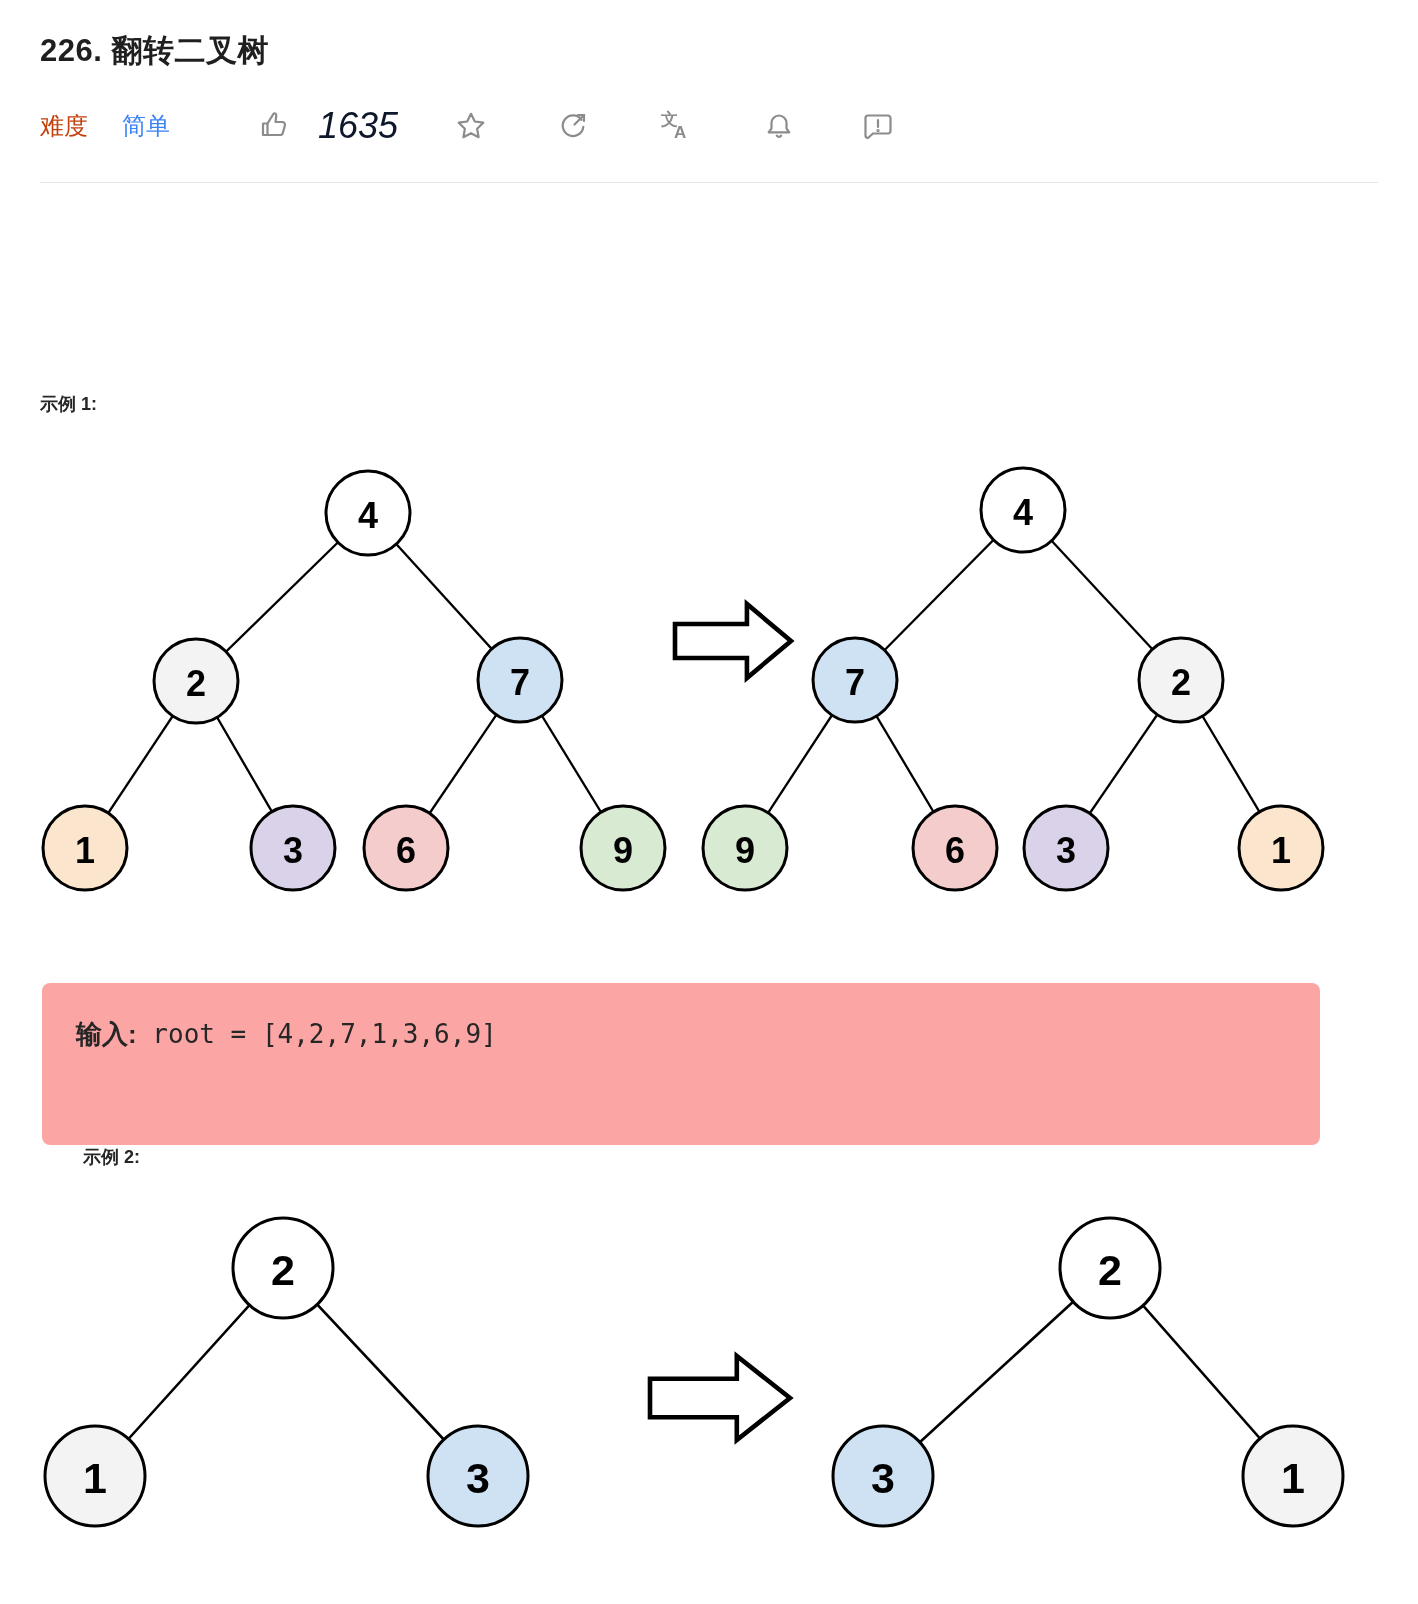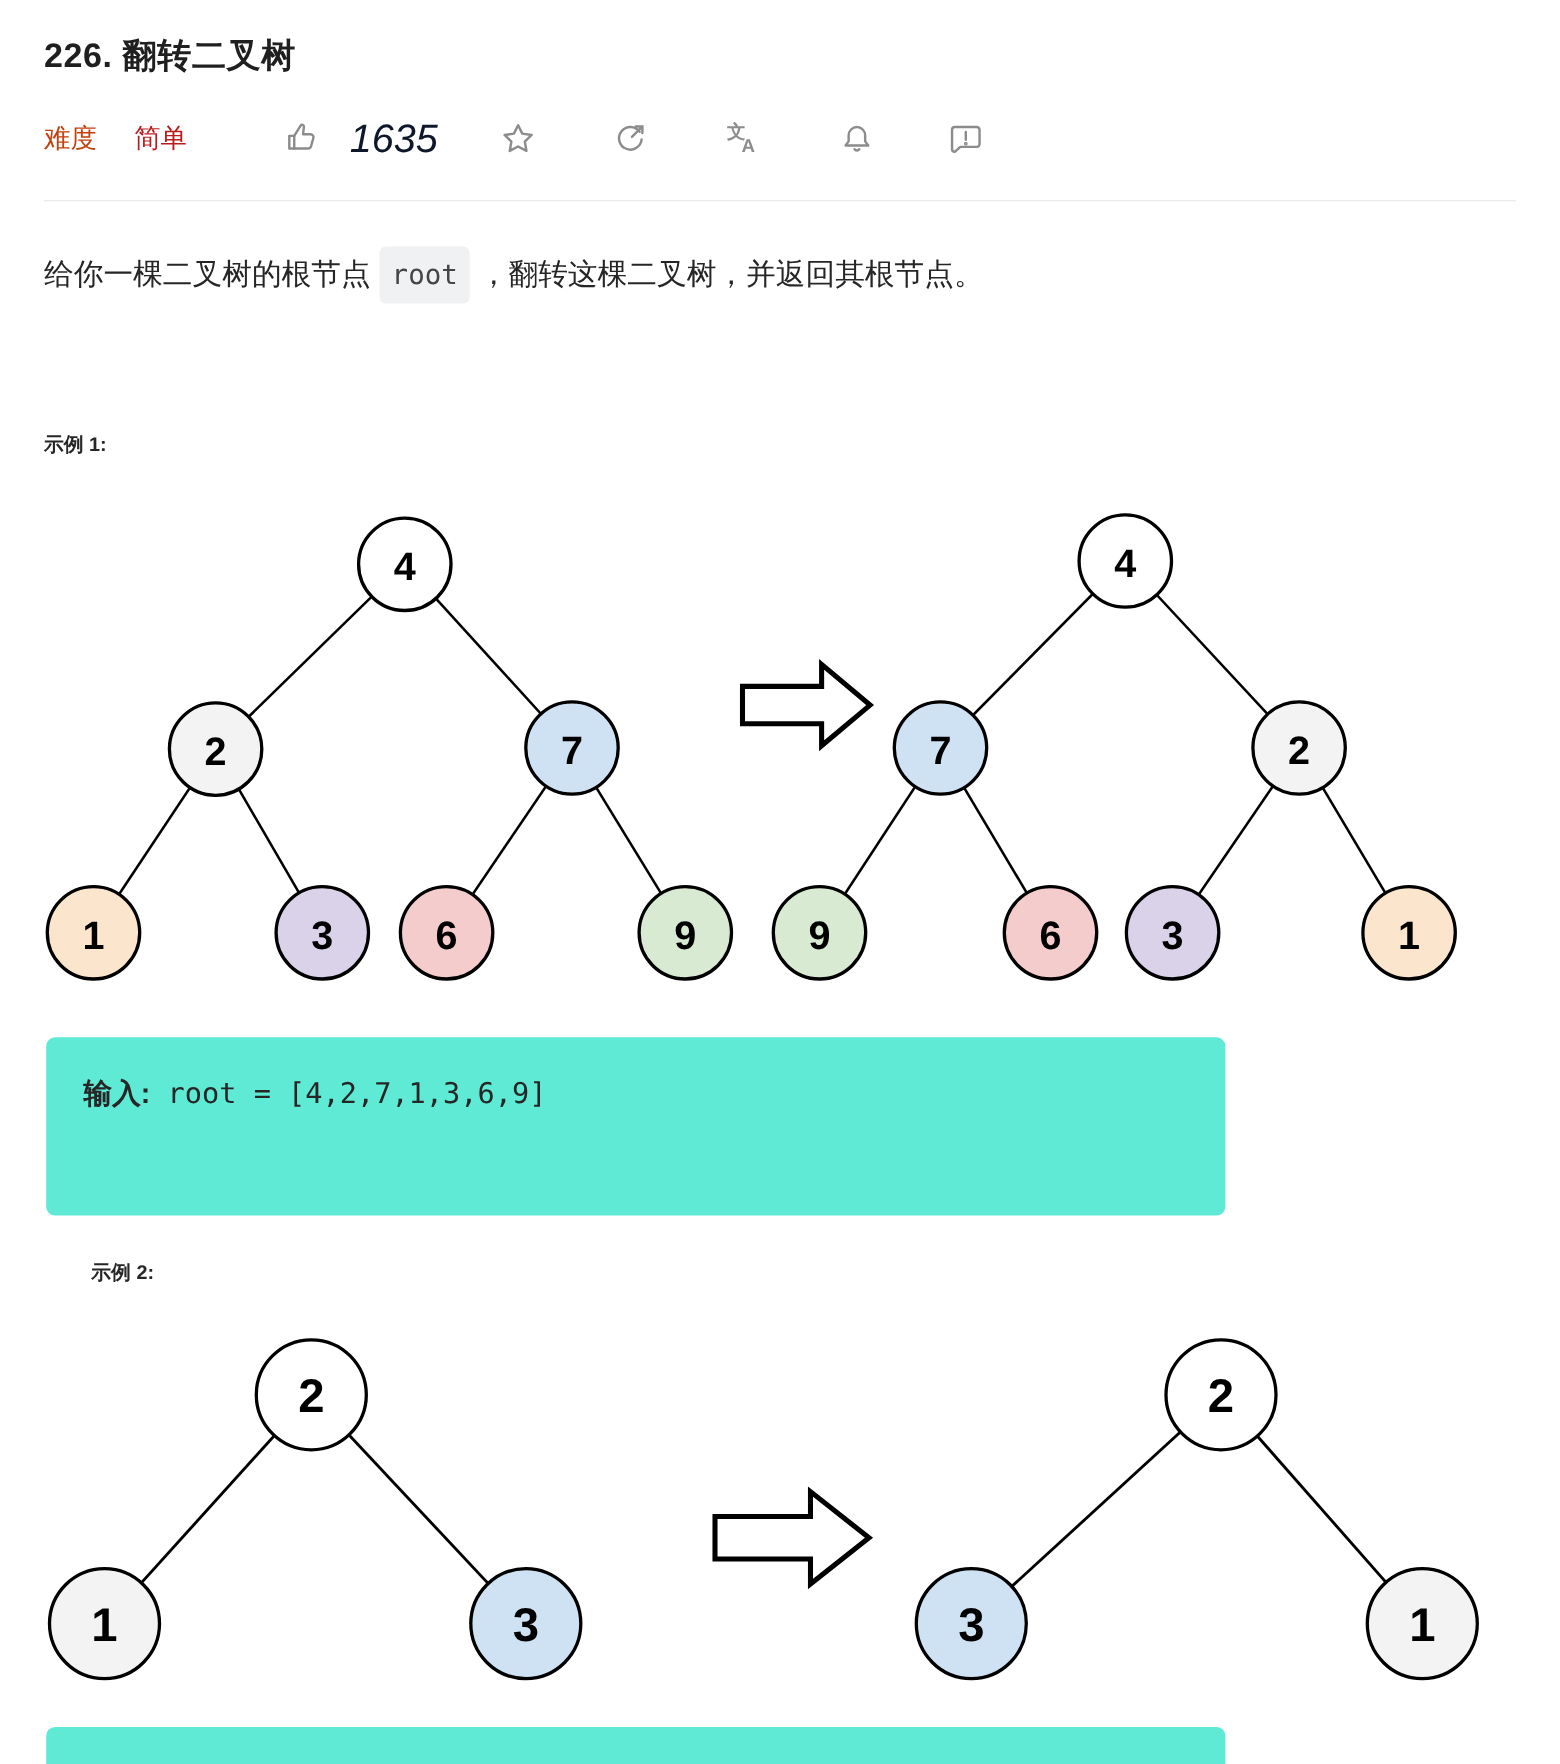--- a/index.html
+++ b/index.html
@@ -2,33 +2,33 @@
 <html><head>
 <meta charset="utf-8">
 <style>
   html,body{margin:0;padding:0;background:#fff;}
   body{width:1418px;height:1604px;overflow:hidden;font-family:"Liberation Sans",sans-serif;}
   .page{position:relative;width:1418px;height:1604px;background:#fff;border-radius:11px;}
   .title{position:absolute;left:40px;top:30px;font-size:31px;font-weight:600;color:#1f1f1f;letter-spacing:.5px;}
   .meta{position:absolute;left:40px;top:102px;width:1000px;height:48px;}
   .meta .itm{position:absolute;top:0;height:48px;display:flex;align-items:center;}
   .lbl-diff{left:0;font-size:24px;color:#c2410c;}
-  .val-diff{left:82px;font-size:24px;color:#b91c1c;}
+  .val-diff{left:82px;font-size:24px;color:#3b82f6;}
   .icn{position:absolute;top:8px;width:32px;height:32px;cursor:pointer;}
   .icn svg{width:32px;height:32px;display:block;}
   .likes{left:278px;font-size:36px;color:#0f172a;font-style:italic;}
   .divider{position:absolute;left:40px;top:182px;width:1338px;height:1px;background:#E6E6E6;}
   .desc{position:absolute;left:40px;top:224px;width:1338px;font-size:27px;color:#262626;line-height:46px;}
   .chip{display:inline-block;background:#F0F1F2;border-radius:6px;padding:3px 11px;margin:0 8px;
         font-family:"DejaVu Sans Mono","Liberation Mono",monospace;font-size:25px;color:#454545;}
   .ex-head{position:absolute;left:40px;font-size:18px;font-weight:700;color:#262626;text-align:right;}
   .h-ex1{top:392px;} .h-ex2{top:1145px;margin-left:43px;}
   .diagram{position:absolute;left:38px;width:1340px;}
   .dg1{top:458px;height:475px;} .dg2{top:1198px;height:372px;}
-  .codeblock{position:absolute;left:42px;width:1072px;background:#5eead4;border-radius:8px;}
+  .codeblock{position:absolute;left:42px;width:1278px;background:#fca5a5;border-radius:8px;margin-top:40px;}
   .cb1{top:943px;height:162px;padding:24px 0 0 34px;box-sizing:border-box;}
   .cb2{top:1570px;height:110px;}
   .cline{font-family:"DejaVu Sans Mono","Liberation Mono",monospace;font-size:26px;color:#262626;line-height:55px;white-space:pre;}
   .cline b{font-family:"Liberation Sans",sans-serif;font-weight:700;}
   .tree-num{font-family:"Liberation Sans",sans-serif;}
 </style>
 </head>
 <body>
 
 <div class="page">
@@ -78,23 +78,20 @@
       <svg viewBox="0 0 32 32" fill="none" stroke="#8C8C8C" stroke-width="2.2" stroke-linejoin="round" stroke-linecap="round">
         <path d="M6 5.5 h20 a2.5 2.5 0 0 1 2.5 2.5 v13 a2.5 2.5 0 0 1 -2.5 2.5 H11 l-5 4.5 H6 a2.5 2.5 0 0 1 -2.5 -2.5 V8 A2.5 2.5 0 0 1 6 5.5 z"></path>
         <path d="M16 10 v7"></path>
         <circle cx="16" cy="20.6" r="0.6" fill="#8C8C8C"></circle>
       </svg>
     </span>
   </div>
 
   <div class="divider"></div>
 
-  <div class="desc">
-    <span>给你一棵二叉树的根节点</span><span class="chip">root</span><span>，翻转这棵二叉树，并返回其根节点。</span>
-  </div>
 
   <div class="ex-head h-ex1">示例 1:</div>
 
   <svg id="diagram-example1" class="diagram dg1" viewBox="0 0 1340 475">
       <line x1="330" y1="55" x2="158" y2="223" stroke="#000" stroke-width="2.3"></line>
       <line x1="330" y1="55" x2="482" y2="222" stroke="#000" stroke-width="2.3"></line>
       <line x1="158" y1="223" x2="47" y2="390" stroke="#000" stroke-width="2.3"></line>
       <line x1="158" y1="223" x2="255" y2="390" stroke="#000" stroke-width="2.3"></line>
       <line x1="482" y1="222" x2="368" y2="390" stroke="#000" stroke-width="2.3"></line>
       <line x1="482" y1="222" x2="585" y2="390" stroke="#000" stroke-width="2.3"></line>

